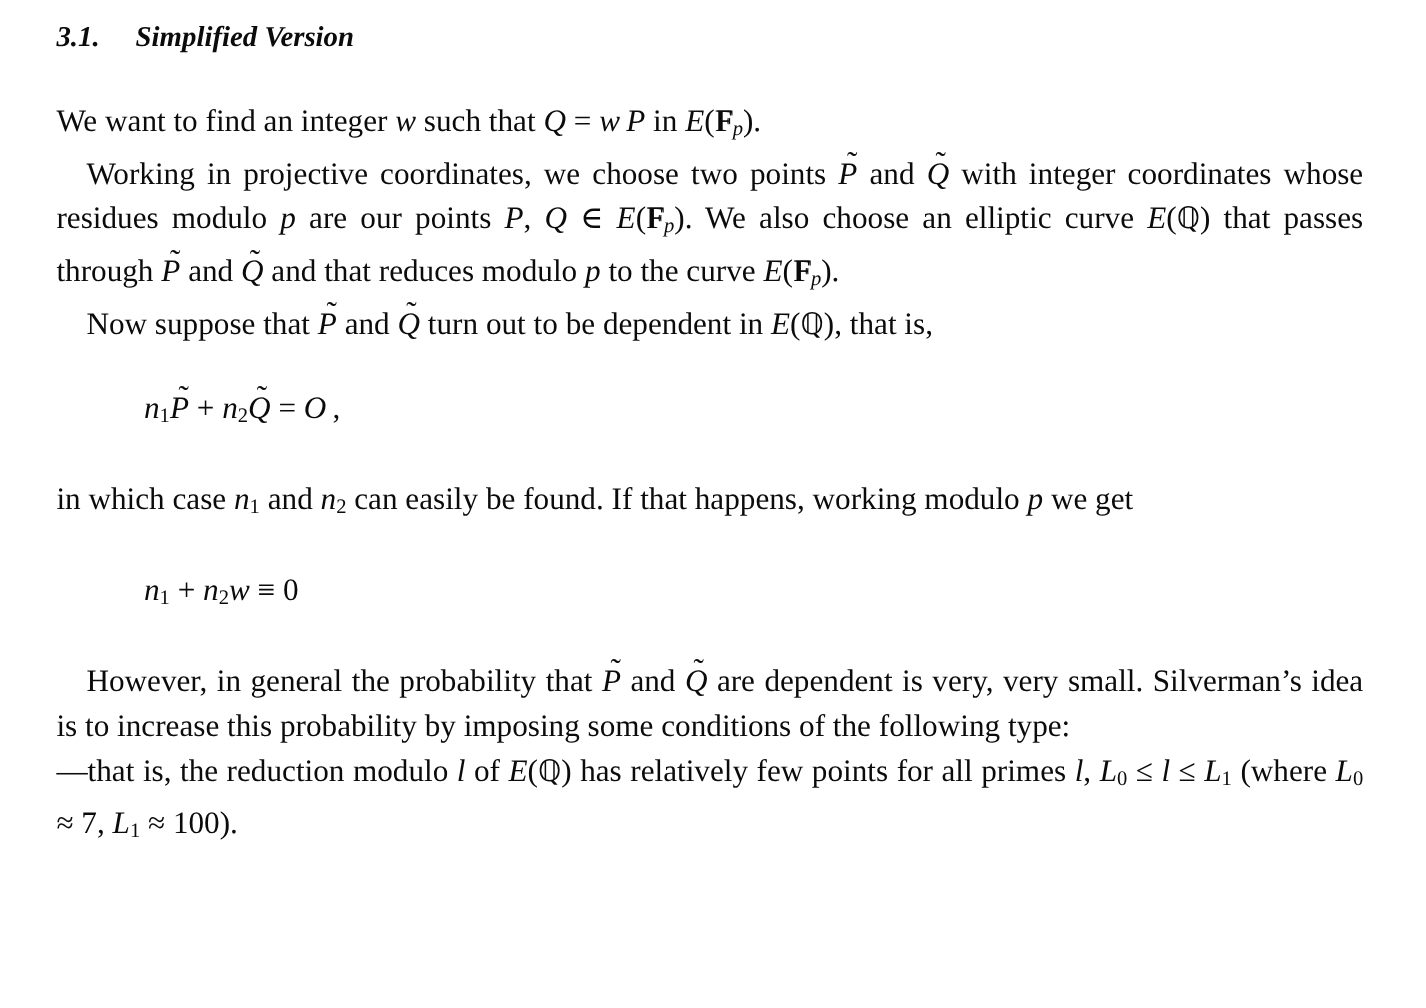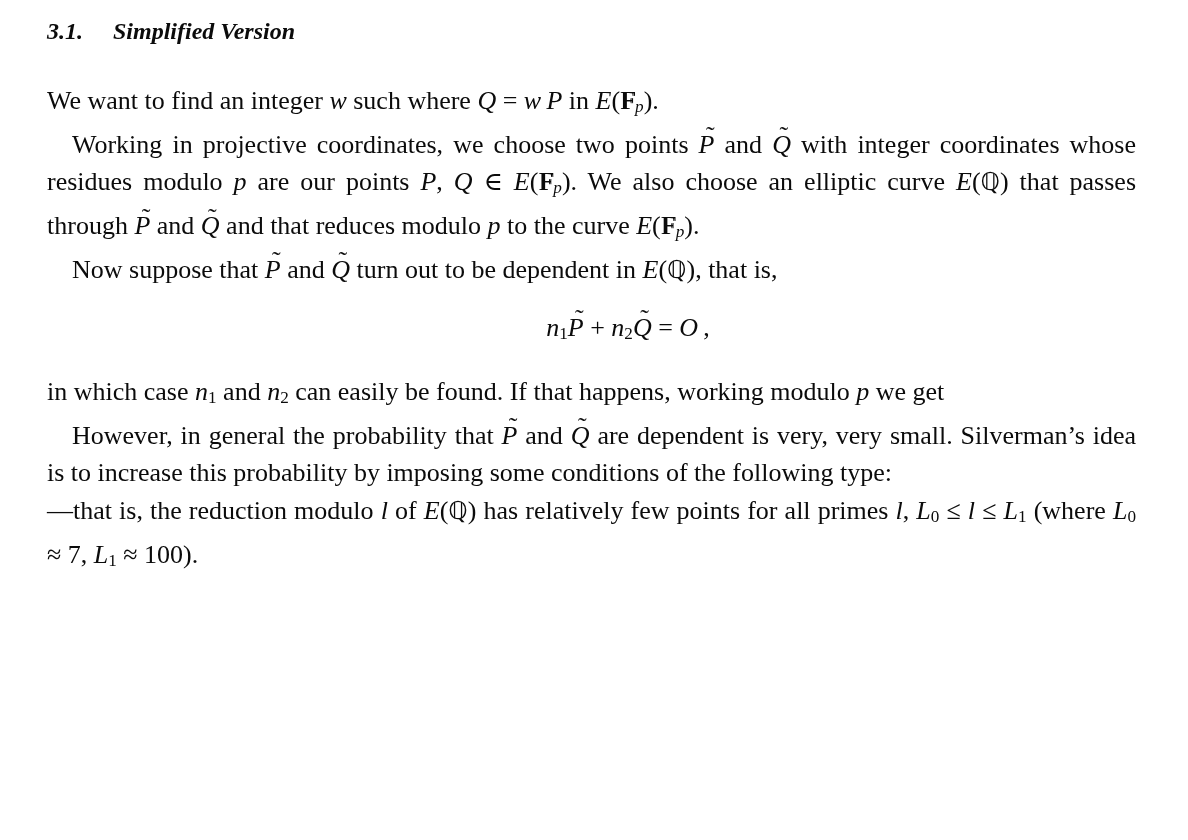--- a/index.html
+++ b/index.html
@@ -10,21 +10,21 @@
     font-size:26px;line-height:37.5px;
   }
   .page{padding:14px 52px 0 47px;}
   h2{
     font-size:24px;line-height:34px;margin:0 0 34px 0;
     font-style:italic;font-weight:bold;
   }
   .sec-num{margin-right:30px;}
   .para{margin:0;text-align:justify;}
   .para.indent{text-indent:25px;}
-  .eq{margin:20px 0;padding-left:73px;text-align:center;}
+  .eq{margin:32px 0;padding-left:73px;text-align:left;}
   .rn{font-style:normal;}
   .it{font-style:italic;}
   .sb{font-size:0.66em;vertical-align:-0.2em;}
   .bb{font-family:"DejaVu Sans","DejaVu Serif",sans-serif;font-size:0.95em;}
   .bbf{font-style:normal;text-shadow:1.3px 0 0 currentColor;letter-spacing:0.5px;}
   .tld{position:relative;display:inline-block;line-height:1;text-indent:0;}
   .tld .ltr{font-style:italic;}
   .tld .mk{
     position:absolute;top:-0.34em;left:0.28em;
     font-style:normal;font-size:1em;line-height:1;
@@ -35,21 +35,22 @@
   .sqr .bar{position:absolute;left:0;right:0;top:1px;height:1.5px;background:currentColor;}
 </style>
 </head>
 <body>
 
 <div class="page">
   <h2>
     <span class="sec-num">3.1.</span><span>Simplified Version</span>
   </h2>
   <main>
-      <div class="para"><span class="rn">We want to find an integer </span><span class="it">w</span><span class="rn"> such where </span><span class="it">Q</span><span class="rn"> = </span><span class="it">w P</span><span class="rn"> in </span><span class="it">E</span><span class="rn">(</span><span class="bbf">F</span><span class="sb it">p</span><span class="rn">).</span></div>
+      <div class="para"><span class="rn">We want to find an integer </span><span class="it">w</span><span class="rn"> such that </span><span class="it">Q</span><span class="rn"> = </span><span class="it">w P</span><span class="rn"> in </span><span class="it">E</span><span class="rn">(</span><span class="bbf">F</span><span class="sb it">p</span><span class="rn">).</span></div>
       <div class="para indent"><span class="rn">Working in projective coordinates, we choose two points </span><span class="tld"><span class="mk">˜</span><span class="ltr">P</span></span><span class="rn"> and </span><span class="tld"><span class="mk">˜</span><span class="ltr">Q</span></span><span class="rn"> with integer coordinates whose residues modulo </span><span class="it">p</span><span class="rn"> are our points </span><span class="it">P</span><span class="rn">, </span><span class="it">Q</span><span class="rn"> ∈ </span><span class="it">E</span><span class="rn">(</span><span class="bbf">F</span><span class="sb it">p</span><span class="rn">). We also choose an elliptic curve </span><span class="it">E</span><span class="rn">(</span><span class="bb">ℚ</span><span class="rn">) that passes through </span><span class="tld"><span class="mk">˜</span><span class="ltr">P</span></span><span class="rn"> and </span><span class="tld"><span class="mk">˜</span><span class="ltr">Q</span></span><span class="rn"> and that reduces modulo </span><span class="it">p</span><span class="rn"> to the curve </span><span class="it">E</span><span class="rn">(</span><span class="bbf">F</span><span class="sb it">p</span><span class="rn">).</span></div>
       <div class="para indent"><span class="rn">Now suppose that </span><span class="tld"><span class="mk">˜</span><span class="ltr">P</span></span><span class="rn"> and </span><span class="tld"><span class="mk">˜</span><span class="ltr">Q</span></span><span class="rn"> turn out to be dependent in </span><span class="it">E</span><span class="rn">(</span><span class="bb">ℚ</span><span class="rn">), that is,</span></div>
       <div class="eq"><span class="it">n</span><span class="sb">1</span><span class="tld"><span class="mk">˜</span><span class="ltr">P</span></span><span class="rn"> + </span><span class="it">n</span><span class="sb">2</span><span class="tld"><span class="mk">˜</span><span class="ltr">Q</span></span><span class="rn"> = </span><span class="it">O</span><span class="rn"> ,</span></div>
       <div class="para"><span class="rn">in which case </span><span class="it">n</span><span class="sb">1</span><span class="rn"> and </span><span class="it">n</span><span class="sb">2</span><span class="rn"> can easily be found. If that happens, working modulo </span><span class="it">p</span><span class="rn"> we get</span></div>
+      <div class="eq"><span class="it">n</span><span class="sb">1</span><span class="rn"> + </span><span class="it">n</span><span class="sb">2</span><span class="it">w</span><span class="rn"> ≡ 0</span></div>
       <div class="para indent"><span class="rn">However, in general the probability that </span><span class="tld"><span class="mk">˜</span><span class="ltr">P</span></span><span class="rn"> and </span><span class="tld"><span class="mk">˜</span><span class="ltr">Q</span></span><span class="rn"> are dependent is very, very small. Silverman’s idea is to increase this probability by imposing some conditions of the following type:</span></div>
       <div class="para"><span class="rn">—that is, the reduction modulo </span><span class="it">l</span><span class="rn"> of </span><span class="it">E</span><span class="rn">(</span><span class="bb">ℚ</span><span class="rn">) has relatively few points for all primes </span><span class="it">l</span><span class="rn">, </span><span class="it">L</span><span class="sb">0</span><span class="rn"> ≤ </span><span class="it">l</span><span class="rn"> ≤ </span><span class="it">L</span><span class="sb">1</span><span class="rn"> (where </span><span class="it">L</span><span class="sb">0</span><span class="rn"> ≈ 7, </span><span class="it">L</span><span class="sb">1</span><span class="rn"> ≈ 100).</span></div>
     </main>
 </div>
 
 </body></html>

